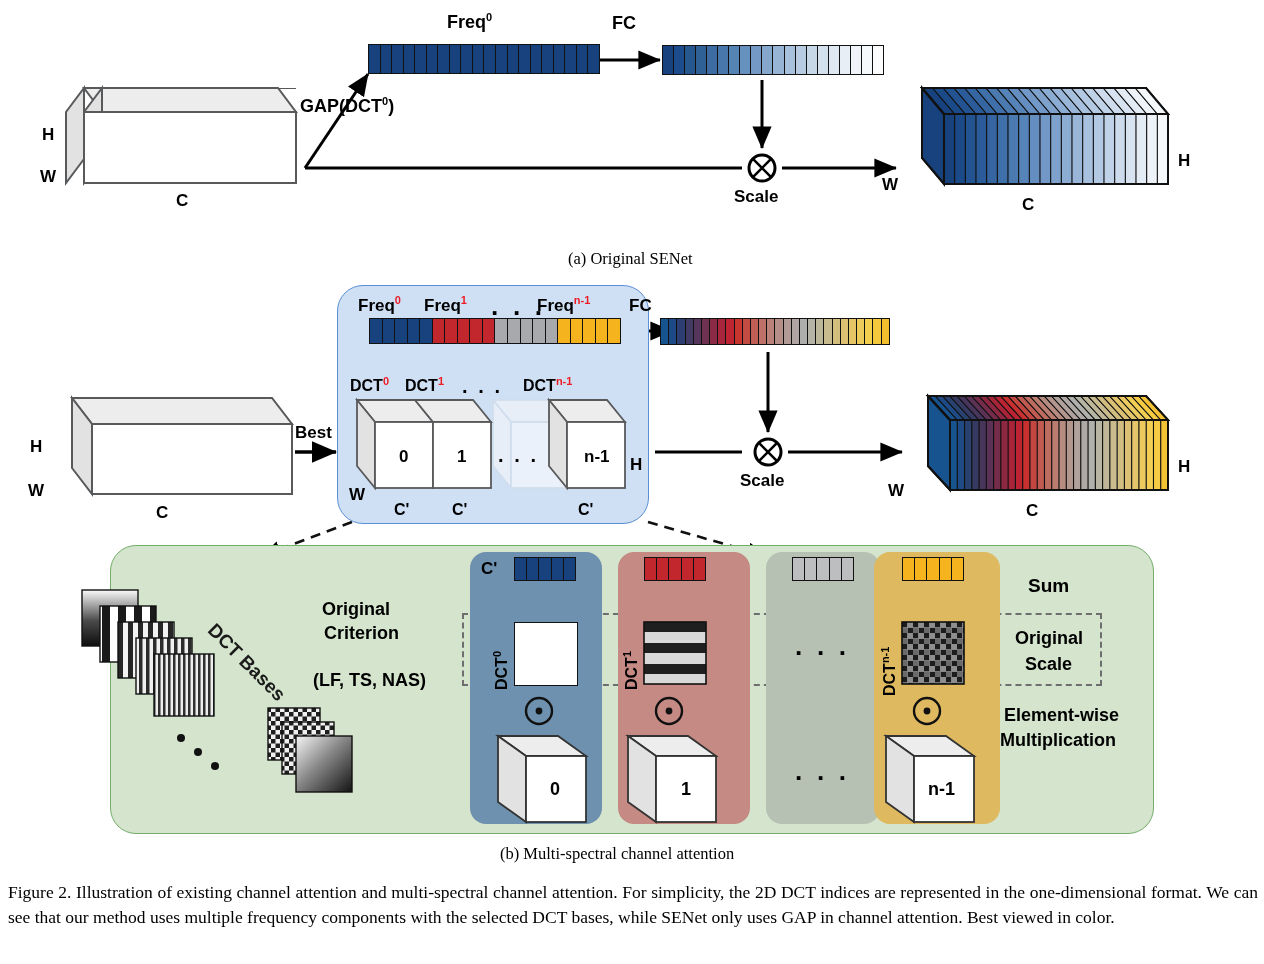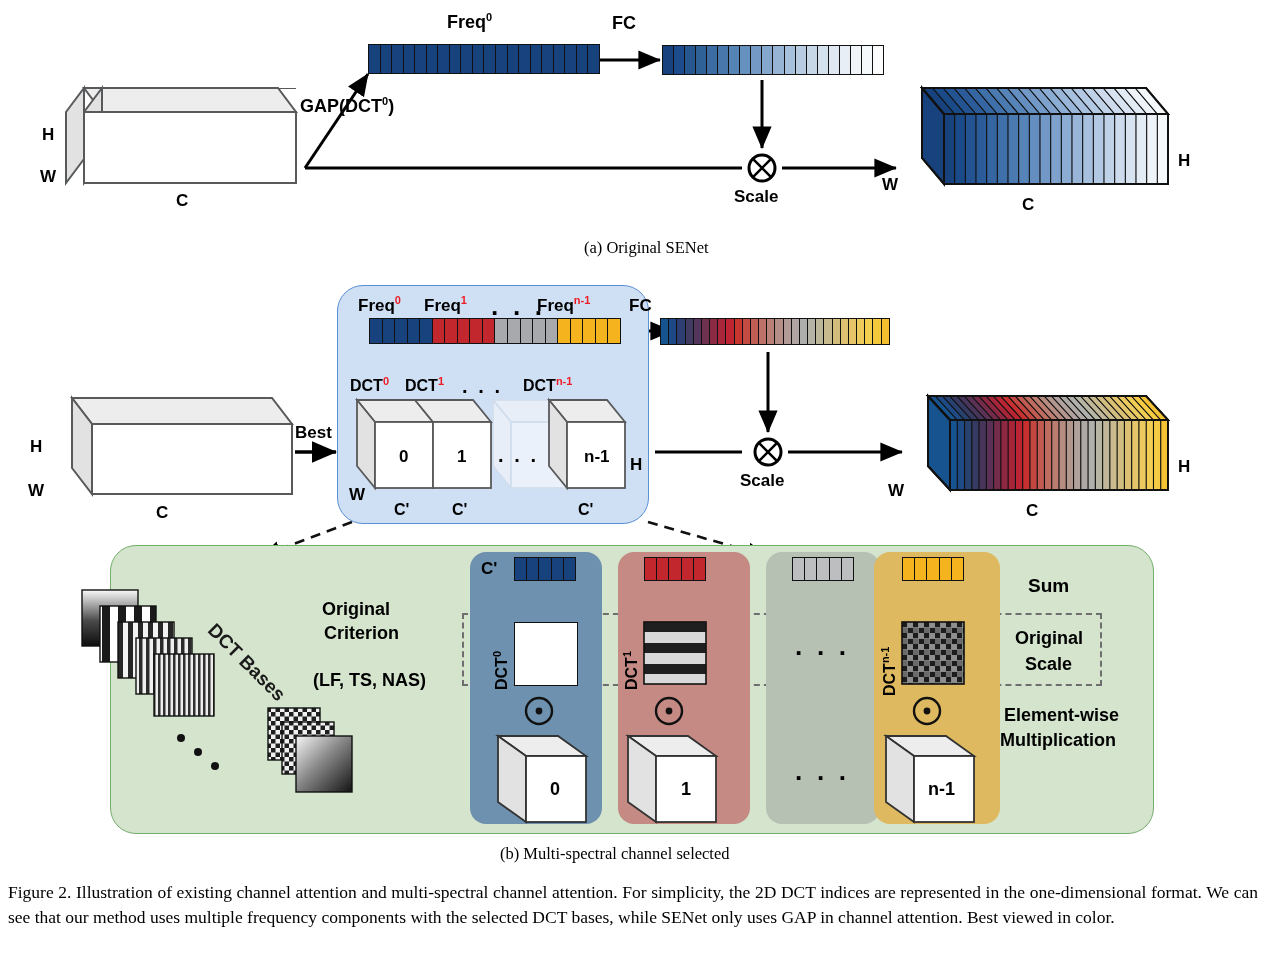--- a/index.html
+++ b/index.html
@@ -219,21 +219,21 @@
         </g>
       <rect x="44" y="26" width="224" height="70" fill="none" stroke="#111" stroke-width="2"></rect>
       <polygon points="22,0 246,0 268,26 44,26" fill="none" stroke="#111" stroke-width="2"></polygon>
       <polygon points="22,0 44,26 44,96 22,70" fill="none" stroke="#111" stroke-width="2"></polygon>
     </svg>
   </div>
   <div class="lbl abs" style="left:1178px;top:152px;">H</div>
   <div class="lbl abs" style="left:882px;top:176px;">W</div>
   <div class="lbl abs" style="left:1022px;top:196px;">C</div>
 
-  <div class="cap abs" style="left:568px;top:238px;margin-left:16px;">(a)  Original SENet</div>
+  <div class="cap abs" style="left:568px;top:249px;">(a)  Original SENet</div>
 
   <div class="abs" style="left:52px;top:398px;width:240px;height:100px;">
     <svg width="242" height="102" style="position:absolute;left:0;top:0;overflow:visible;">
       <polygon points="20,0 220,0 240,26 40,26" fill="#ededee" stroke="#58595b" stroke-width="2"></polygon>
       <polygon points="20,0 40,26 40,96 20,70" fill="#e2e2e3" stroke="#58595b" stroke-width="2"></polygon>
       <rect x="40" y="26" width="200" height="70" fill="#fff" stroke="#58595b" stroke-width="2"></rect>
     </svg>
   </div>
   <div class="lbl abs" style="left:30px;top:438px;">H</div>
   <div class="lbl abs" style="left:28px;top:482px;">W</div>
@@ -608,17 +608,17 @@
     </svg>
   </div>
   <div class="lbl abs" style="left:928px;top:780px;font-size:18px;">n-1</div>
 
   <div class="lbl abs" style="left:1028px;top:576px;font-size:19px;">Sum</div>
   <div class="lbl abs" style="left:1015px;top:629px;font-size:18px;">Original</div>
   <div class="lbl abs" style="left:1025px;top:655px;font-size:18px;">Scale</div>
   <div class="lbl abs" style="left:1004px;top:706px;font-size:18px;">Element-wise</div>
   <div class="lbl abs" style="left:1000px;top:731px;font-size:18px;">Multiplication</div>
 
-  <div class="cap abs" style="left:500px;top:844px;">(b)  Multi-spectral channel selected</div>
+  <div class="cap abs" style="left:500px;top:844px;">(b)  Multi-spectral channel attention</div>
 
   <div class="capbig abs" style="left:8px;top:880px;width:1250px;text-align:justify;">Figure 2. Illustration of existing channel attention and multi-spectral channel attention. For simplicity, the 2D DCT indices are represented in the one-dimensional format. We can see that our method uses multiple frequency components with the selected DCT bases, while SENet only uses GAP in channel attention. Best viewed in color.</div>
 
 </div>
 
 </body></html>

